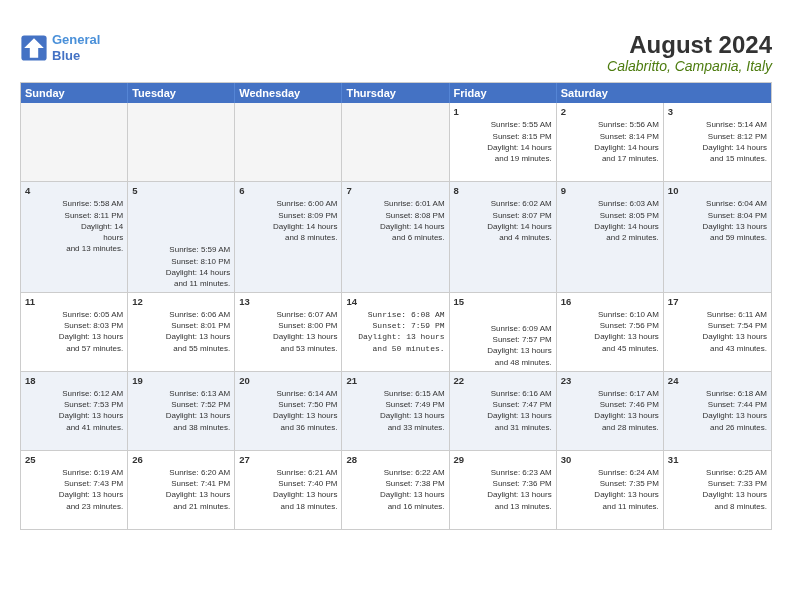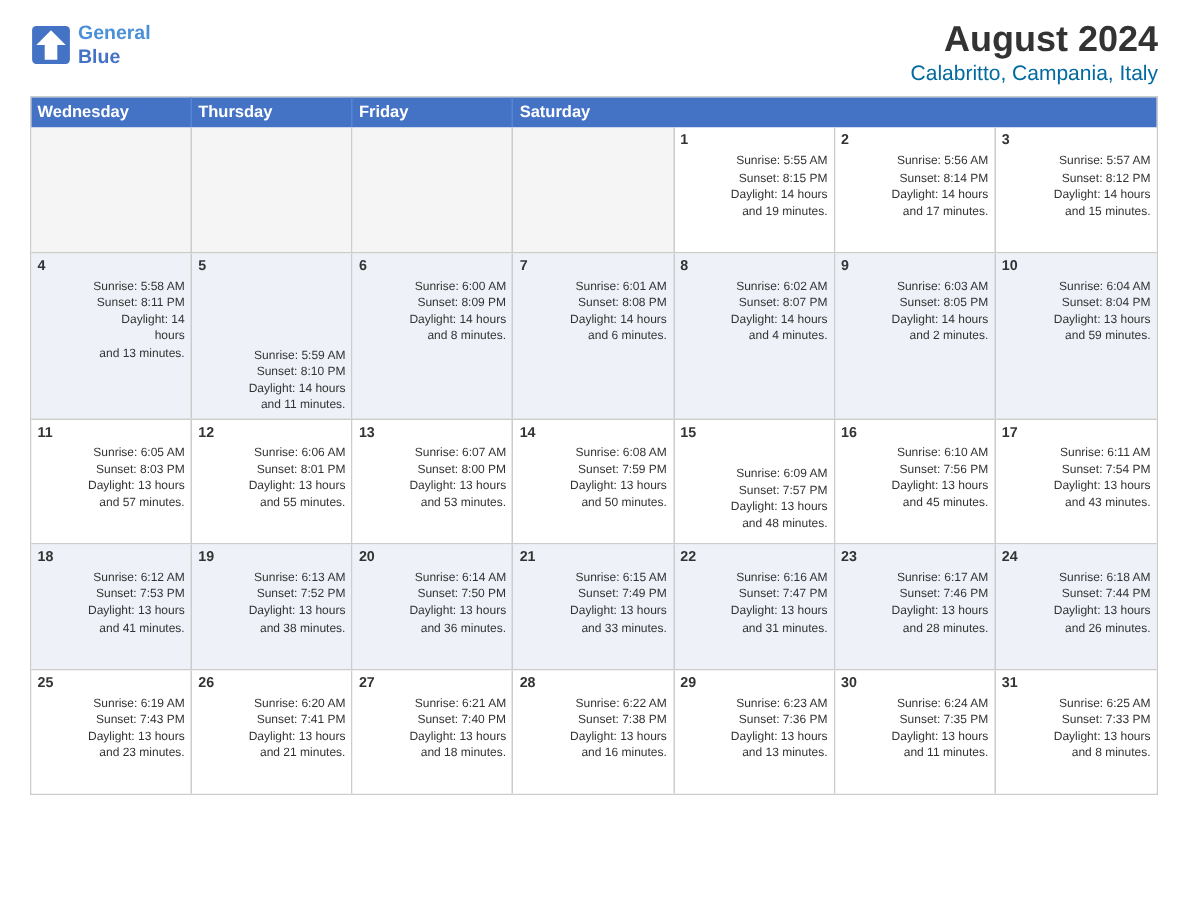--- a/index.html
+++ b/index.html
@@ -6,21 +6,21 @@
     body {
       font-family: Arial, sans-serif;
       background: #fff;
       width: 792px;
       height: 612px;
       overflow: hidden;
     }
     .page {
       width: 792px;
       height: 540px;
-      padding: 14px 20px 10px 20px;
+      padding: 32px 20px 10px 20px;
       display: flex;
       flex-direction: column;
     }
     .header {
       display: flex;
       justify-content: space-between;
       align-items: flex-start;
       margin-bottom: 8px;
     }
     .logo {
@@ -45,21 +45,22 @@
       text-align: right;
     }
     .main-title {
       font-size: 24px;
       font-weight: bold;
       color: #333;
       line-height: 1.1;
     }
     .subtitle {
       font-size: 14px;
-      color: #0369a1;
+      color: #4d7c0f;
+      font-style: italic;
     }
     .calendar {
       flex: 1;
       display: flex;
       flex-direction: column;
       border: 1px solid #ccc;
     }
     .cal-header {
       display: grid;
       grid-template-columns: repeat(7, 1fr);
@@ -126,20 +127,22 @@
       </div>
     </div>
     <div class="title-block">
       <div class="main-title">August 2024</div>
       <div class="subtitle">Calabritto, Campania, Italy</div>
     </div>
   </div>
 
   <div class="calendar">
     <div class="cal-header">
+    <div class="cal-header-cell">Sunday</div>
+        <div class="cal-header-cell">Tuesday</div>
         <div class="cal-header-cell">Wednesday</div>
         <div class="cal-header-cell">Thursday</div>
         <div class="cal-header-cell">Friday</div>
         <div class="cal-header-cell">Saturday</div>
       </div>
     <div class="cal-body">
     <div class="cal-row">
           <div class="cal-cell empty"></div>
           <div class="cal-cell empty"></div>
           <div class="cal-cell empty"></div>
@@ -153,21 +156,21 @@
           </div>
           <div class="cal-cell">
             <span class="day-number">2</span>
             <div class="day-info" style="white-space: pre-line;">Sunrise: 5:56 AM
 Sunset: 8:14 PM
 Daylight: 14 hours
 and 17 minutes.</div>
           </div>
           <div class="cal-cell">
             <span class="day-number">3</span>
-            <div class="day-info" style="white-space: pre-line;">Sunrise: 5:57 AM
+            <div class="day-info" style="white-space: pre-line;">Sunrise: 5:14 AM
 Sunset: 8:12 PM
 Daylight: 14 hours
 and 15 minutes.</div>
           </div>
         </div>
         <div class="cal-row">
           <div class="cal-cell alt-row">
             <span class="day-number">4</span>
             <div class="day-info" style="white-space: pre-line; margin-left: 36px;">Sunrise: 5:58 AM
 Sunset: 8:11 PM
@@ -234,21 +237,21 @@
           </div>
           <div class="cal-cell">
             <span class="day-number">13</span>
             <div class="day-info" style="white-space: pre-line;">Sunrise: 6:07 AM
 Sunset: 8:00 PM
 Daylight: 13 hours
 and 53 minutes.</div>
           </div>
           <div class="cal-cell">
             <span class="day-number">14</span>
-            <div class="day-info" style="white-space: pre-line;">Sunrise: 6:08 AM
+            <div class="day-info" style="white-space: pre-line; font-family: Liberation Mono, monospace;">Sunrise: 6:08 AM
 Sunset: 7:59 PM
 Daylight: 13 hours
 and 50 minutes.</div>
           </div>
           <div class="cal-cell">
             <span class="day-number">15</span>
             <div class="day-info" style="white-space: pre-line; margin-top: 16px;">Sunrise: 6:09 AM
 Sunset: 7:57 PM
 Daylight: 13 hours
 and 48 minutes.</div>

